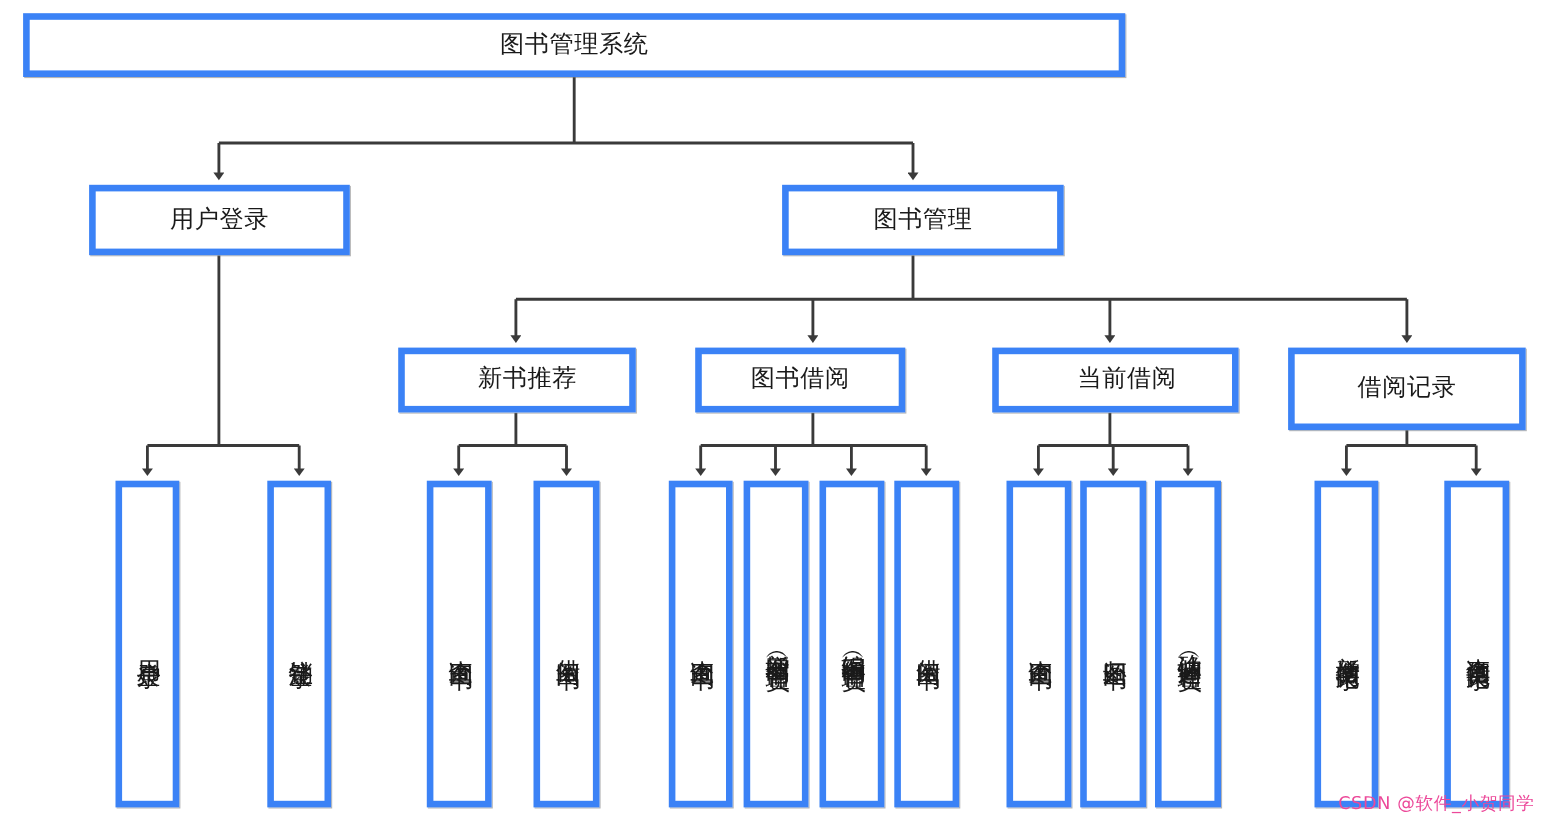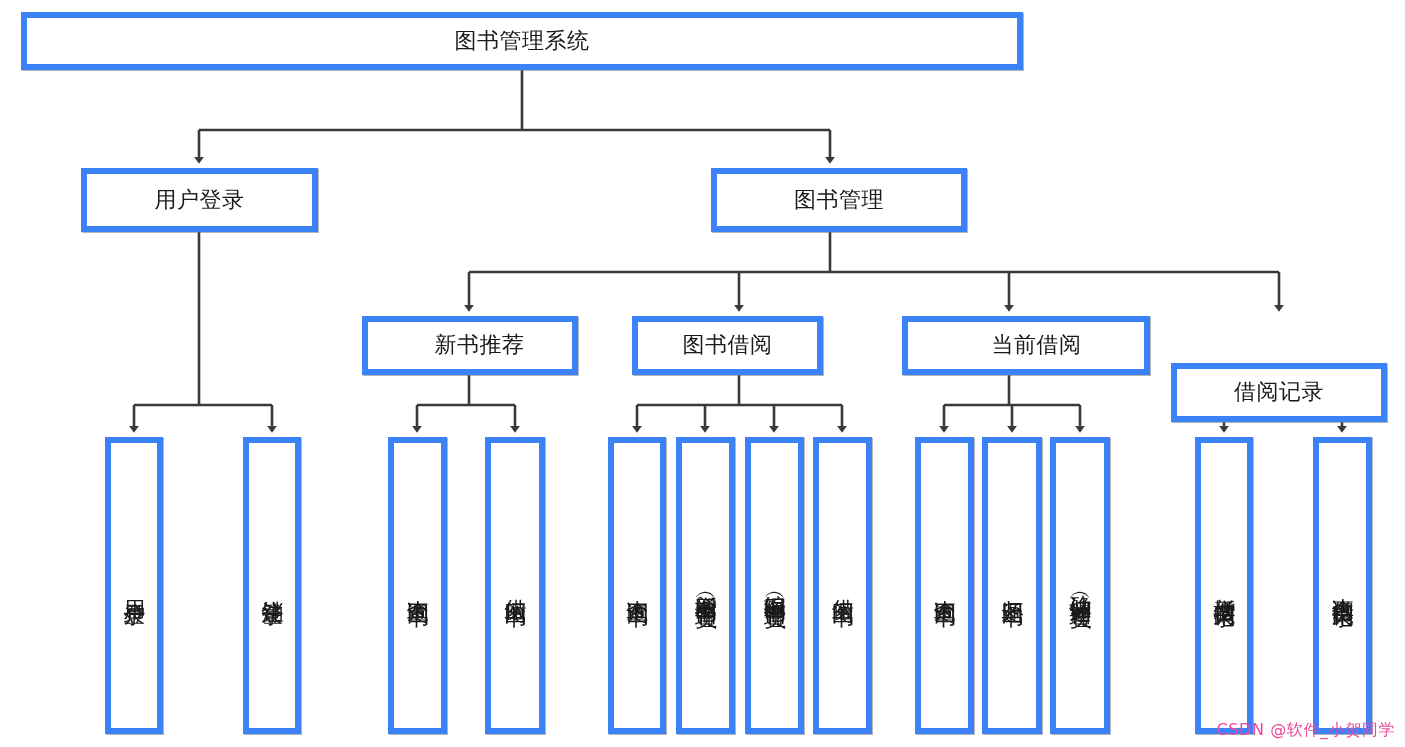--- a/index.html
+++ b/index.html
@@ -126,24 +126,24 @@
   <div class="node level2" style="left:711px; top:168px; width:256px; height:64px;">
     <span class="node-label">图书管理</span>
   </div>
 
   <div class="node level3" style="left:362px; top:316px; width:216px; height:59px;padding-left:19px;">
     <span class="node-label">新书推荐</span>
   </div>
   <div class="node level3" style="left:632px; top:316px; width:191px; height:59px;">
     <span class="node-label">图书借阅</span>
   </div>
-  <div class="node level3" style="left:902px; top:316px; width:248px; height:59px;padding-left:21px;">
+  <div class="node level3" style="left:902px; top:316px; width:224px; height:59px;padding-left:21px;">
     <span class="node-label">当前借阅</span>
   </div>
-  <div class="node level3" style="left:1171px; top:316px; width:216px; height:59px;margin-top:47px;">
+  <div class="node level3" style="left:1171px; top:316px; width:216px; height:75px;">
     <span class="node-label">借阅记录</span>
   </div>
 
   <div class="node vert" style="left:105px; top:437px; width:58px; height:297px;">
     <span class="node-label">用户登录</span>
   </div>
   <div class="node vert" style="left:243px; top:437px; width:58px; height:297px;">
     <span class="node-label">注销登录</span>
   </div>
   <div class="node vert" style="left:388px; top:437px; width:59px; height:297px;">

